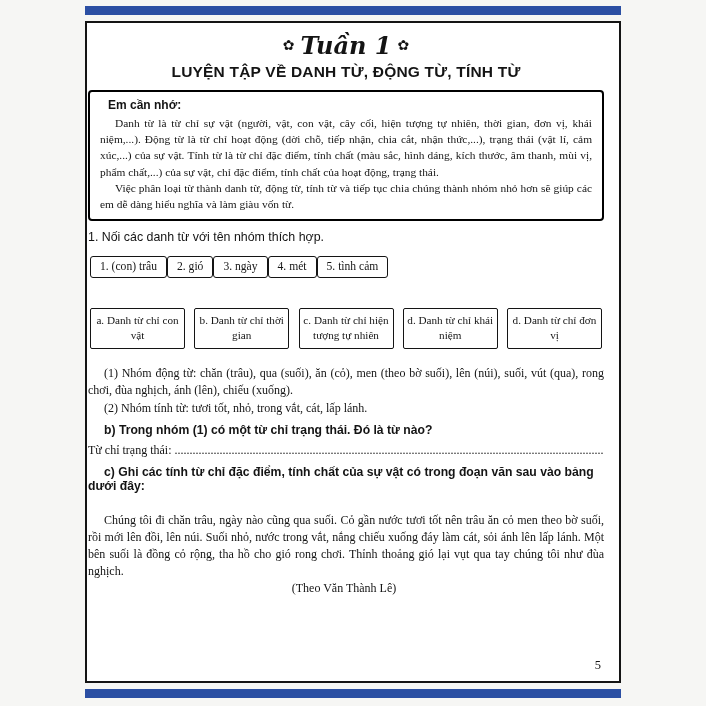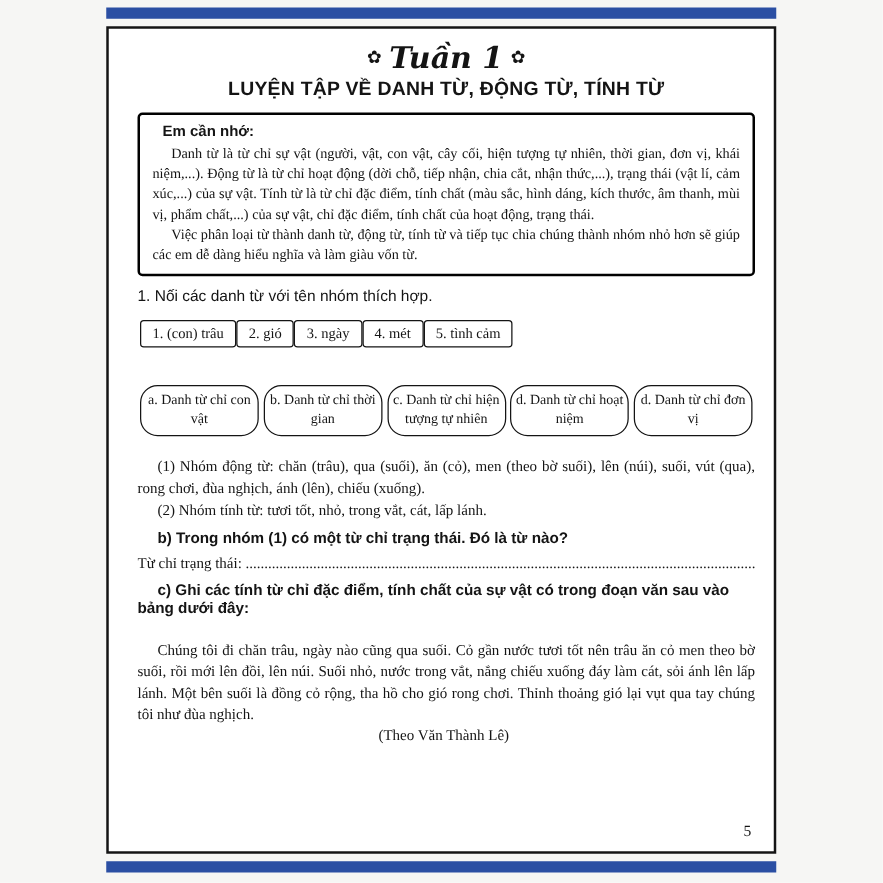--- a/index.html
+++ b/index.html
@@ -5,21 +5,21 @@
   * { margin:0; padding:0; box-sizing:border-box; }
   html,body { width:706px; height:706px; background:#f6f6f4; }
   body { font-family:"Liberation Serif", serif; color:#141414; position:relative; }
 
   .sheet { position:absolute; left:85px; top:6px; width:536px; }
   .bar { height:9px; background:#2b4fa3; }
   .bar.top { margin-bottom:6px; }
   .bar.bottom { margin-top:6px; }
 
   .frame { border:2px solid #141414; background:#ffffff; height:662px;
-           padding:6px 15px 6px 23px; position:relative; }
+           padding:6px 15px 6px 1px; position:relative; }
 
   .week-title { text-align:center; font-family:"DejaVu Serif", serif;
                 font-style:italic; font-weight:bold; font-size:24px; margin:2px 0 0; }
   .week-title .star { font-style:normal; font-weight:normal; font-size:14px;
                       position:relative; top:-4px; padding:0 6px; }
 
   .main-title { text-align:center; font-family:"Liberation Sans", sans-serif;
                 font-weight:700; font-size:15.5px; margin:3px 0 9px; letter-spacing:.2px; }
 
   .remember { border:2px solid #000000; border-radius:4px; padding:5px 10px 7px;
@@ -30,21 +30,21 @@
 
   .ex-heading { font-family:"Liberation Sans", sans-serif; font-weight:400;
                 font-size:12.4px; margin:5px 0 12px; }
 
   .noun-row { display:flex; justify-content:flex-start; margin:0 2px 30px; }
   .noun-box { border:1.5px solid #141414; border-radius:3px; padding:3px 9px 4px;
               font-size:11.6px; white-space:nowrap; }
 
   .group-row { display:flex; justify-content:space-between; align-items:flex-start;
                margin:0 2px 16px; }
-  .group-box { width:95px; border:1.5px solid #141414; border-radius:14px;
+  .group-box { width:95px; border:1.5px solid #141414; border-radius:2px;
                padding:4px 3px 5px; text-align:center; font-size:11.2px;
                line-height:1.32; }
 
   .ex2 .bold-line { font-family:"Liberation Sans", sans-serif; font-weight:700;
                     font-size:12.2px; margin:6px 0 4px; text-indent:16px; }
   .ex2 .bold-line.first { text-indent:0; }
   .ex2 p.body-line { font-size:12px; line-height:1.4; text-align:justify;
                      text-indent:16px; margin-bottom:2px; }
   .ex2 .answer-line { font-size:12px; line-height:1.5; white-space:nowrap;
                       overflow:hidden; margin-bottom:2px; }
@@ -81,21 +81,21 @@
       <div class="noun-box">2. gió</div>
       <div class="noun-box">3. ngày</div>
       <div class="noun-box">4. mét</div>
       <div class="noun-box">5. tình cảm</div>
     </div>
 
     <div class="group-row">
       <div class="group-box">a. Danh từ chỉ con vật</div>
       <div class="group-box">b. Danh từ chỉ thời gian</div>
       <div class="group-box">c. Danh từ chỉ hiện tượng tự nhiên</div>
-      <div class="group-box">d. Danh từ chỉ hoạt niệm</div>
+      <div class="group-box">d. Danh từ chỉ khái niệm</div>
       <div class="group-box">d. Danh từ chỉ đơn vị</div>
     </div>
 
     <div class="ex2">
       <p class="body-line">(1) Nhóm động từ: chăn (trâu), qua (suối), ăn (cỏ), men (theo bờ suối), lên (núi), suối, vút (qua), rong chơi, đùa nghịch, ánh (lên), chiếu (xuống).</p>
       <p class="body-line">(2) Nhóm tính từ: tươi tốt, nhỏ, trong vắt, cát, lấp lánh.</p>
       <div class="bold-line">b) Trong nhóm (1) có một từ chỉ trạng thái. Đó là từ nào?</div>
       <div class="answer-line">
         <span>Từ chỉ trạng thái: </span><span>..........................................................................................................................................................</span>
       </div>

